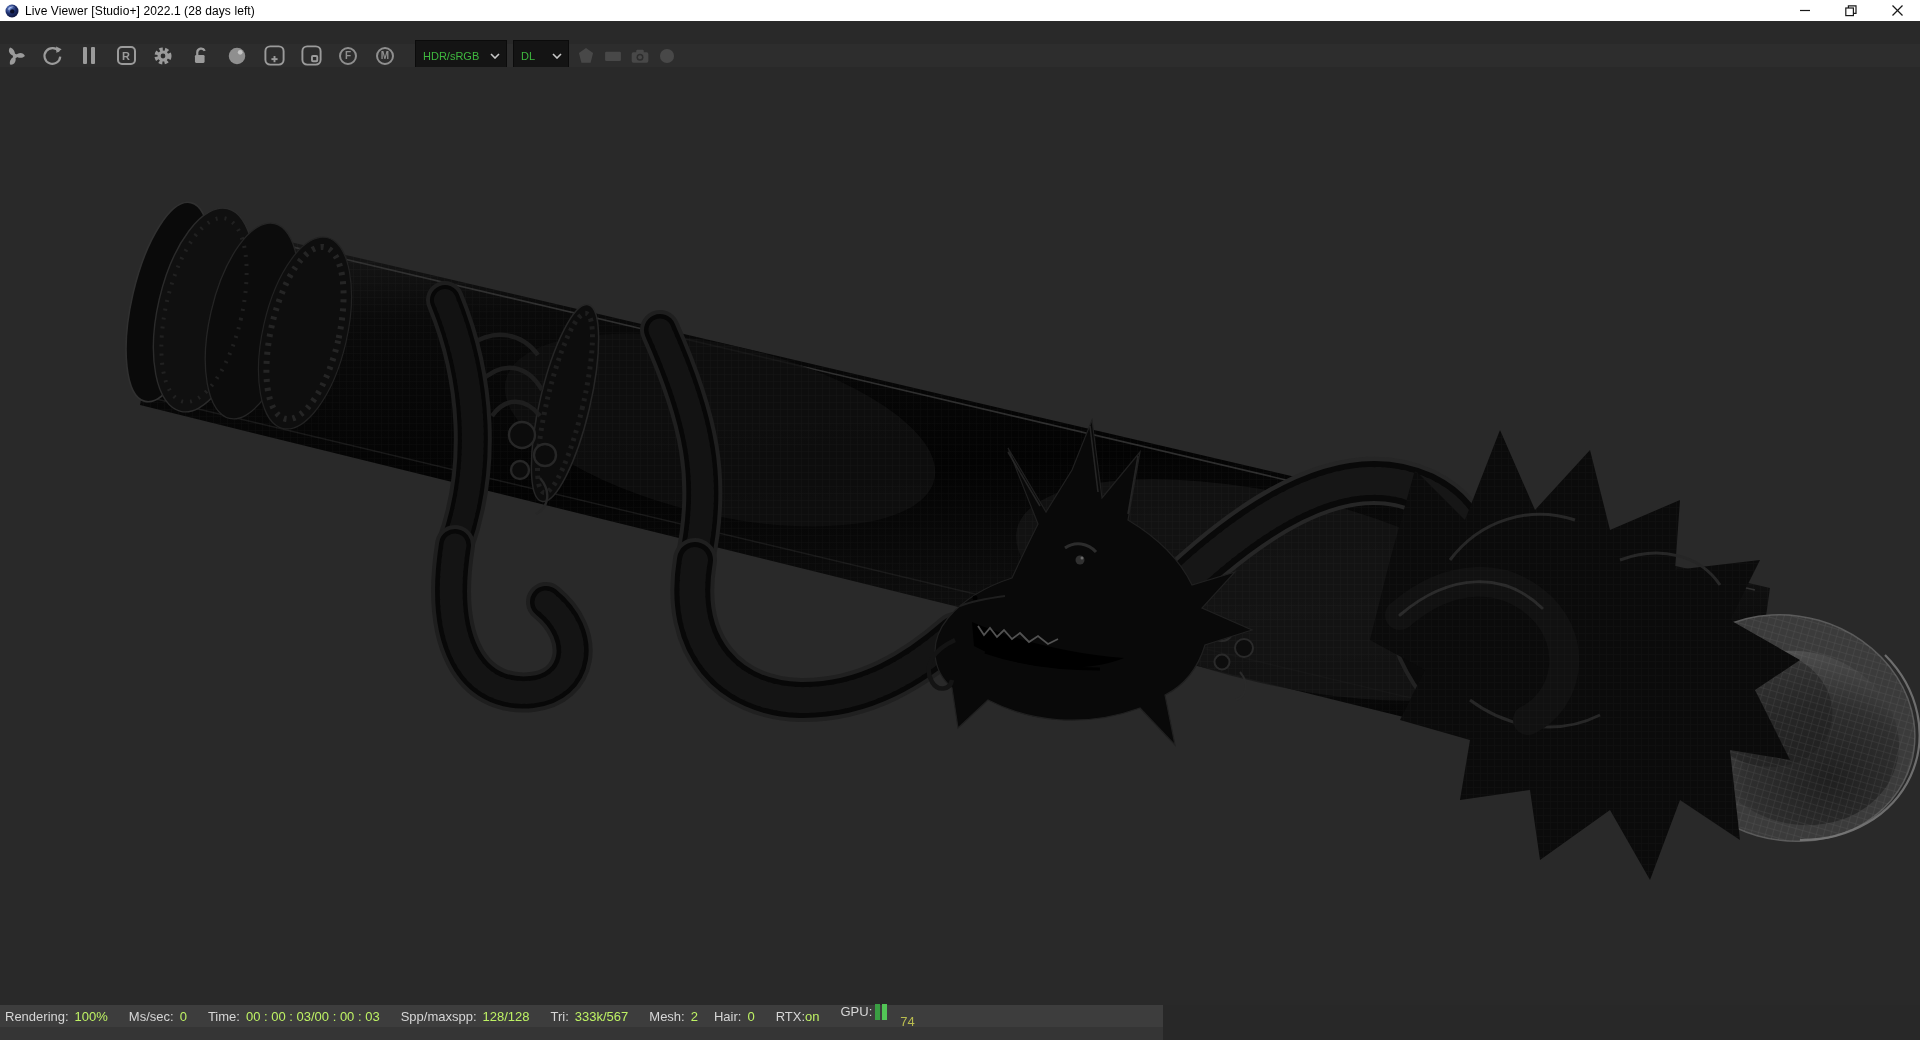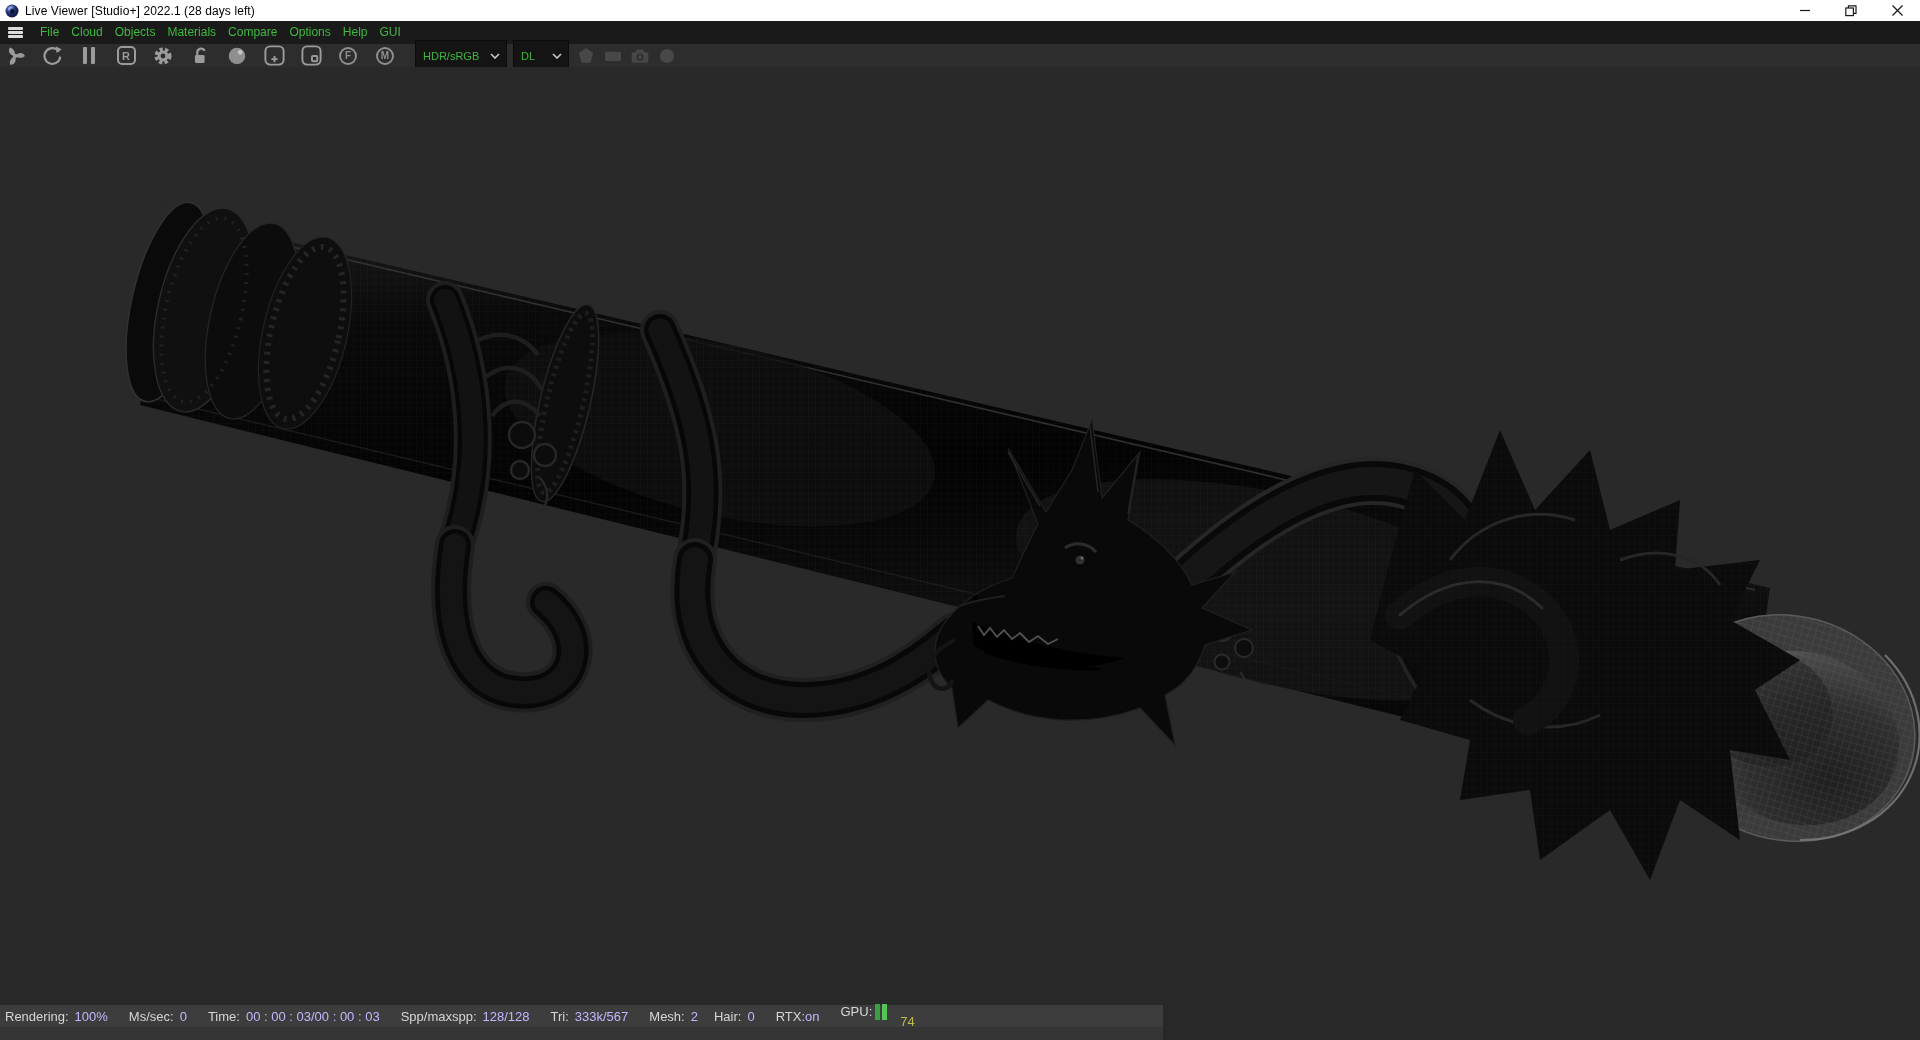--- a/index.html
+++ b/index.html
@@ -51,21 +51,21 @@
   .viewport { position:absolute; top:67px; left:0; right:0; bottom:35px; background:#292929; cursor:crosshair; }
   .viewport svg { width:100%; height:100%; display:block; }
 
   
   .bottombar { position:absolute; left:0; right:0; bottom:0; height:35px; background:#282828; }
   .statusbar { position:absolute; left:0; top:0; width:1163px; height:22px; background:#3d3d3d;
                display:flex; align-items:center; font-size:13px; padding-left:5px; white-space:nowrap; }
   .substrip  { position:absolute; left:0; top:22px; width:1163px; height:13px; background:#353535; }
   .sb-item { margin-right:21px; display:flex; align-items:center; }
   .sb-item .lbl { color:#d6d6d6; margin-right:6px; }
-  .sb-item .val { color:#c4b5fd; }
+  .sb-item .val { color:#bef264; }
   .sb-item.tight .lbl { margin-right:0; }
   .sb-gpu { display:flex; align-items:flex-start; }
   .sb-gpu .lbl { color:#d6d6d6; margin-right:3px; }
   .gpu-bars { display:flex; gap:2px; margin-right:13px; }
   .gpu-bars i { display:block; width:5px; height:16px; }
   .gpu-bar-1 { background:#3a9e43; }
   .gpu-bar-2 { background:#52c556; }
   .sb-gpu .val { color:#B9BC4F;margin-top:10px; }
 </style>
 </head>
@@ -103,35 +103,20 @@
       </span>
       <span class="win-btn">
         <svg width="11" height="11" viewBox="0 0 11 11" stroke="#1a1a1a" stroke-width="1.2">
           <line x1="0.5" y1="0.5" x2="10.5" y2="10.5"></line>
             <line x1="10.5" y1="0.5" x2="0.5" y2="10.5"></line>
         </svg>
       </span>
     </div>
   </div>
 
-  <div class="menubar">
-    <span class="hamburger">
-        <i></i>
-        <i></i>
-        <i></i>
-      </span>
-    <span class="menu-item">File</span>
-    <span class="menu-item">Cloud</span>
-    <span class="menu-item">Objects</span>
-    <span class="menu-item">Materials</span>
-    <span class="menu-item">Compare</span>
-    <span class="menu-item">Options</span>
-    <span class="menu-item">Help</span>
-    <span class="menu-item">GUI</span>
-  </div>
 
   <div class="toolbar">
     <span class="tbtn">
       <svg width="22" height="22" viewBox="0 0 24 24" fill="#9b9b9b">
         <g>
           <path d="M12,12 C6.2,11.2 3.6,6.4 6.6,2.6 C10.8,3.8 12.4,8 12,12 Z"></path>
           <path d="M12,12 C6.2,11.2 3.6,6.4 6.6,2.6 C10.8,3.8 12.4,8 12,12 Z" transform="rotate(120 12 12)"></path>
           <path d="M12,12 C6.2,11.2 3.6,6.4 6.6,2.6 C10.8,3.8 12.4,8 12,12 Z" transform="rotate(240 12 12)"></path>
           <circle cx="12" cy="12" r="2.4"></circle>
         </g>

